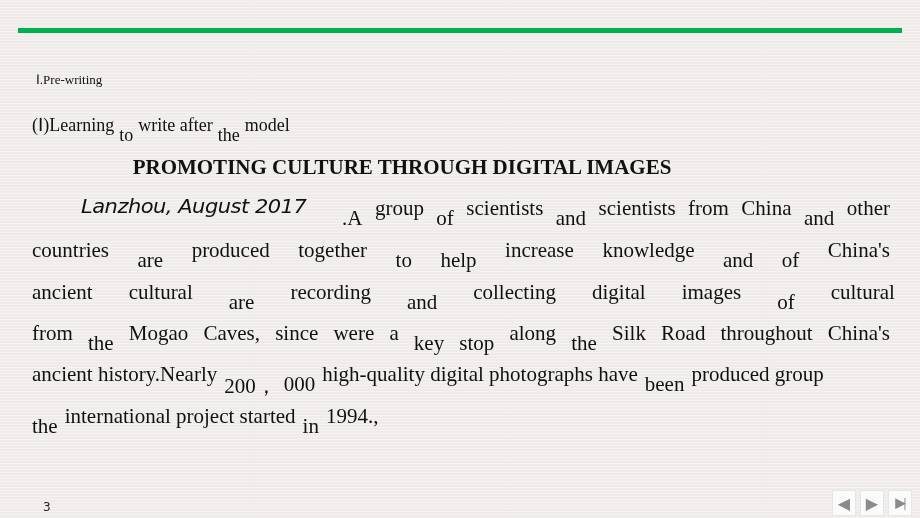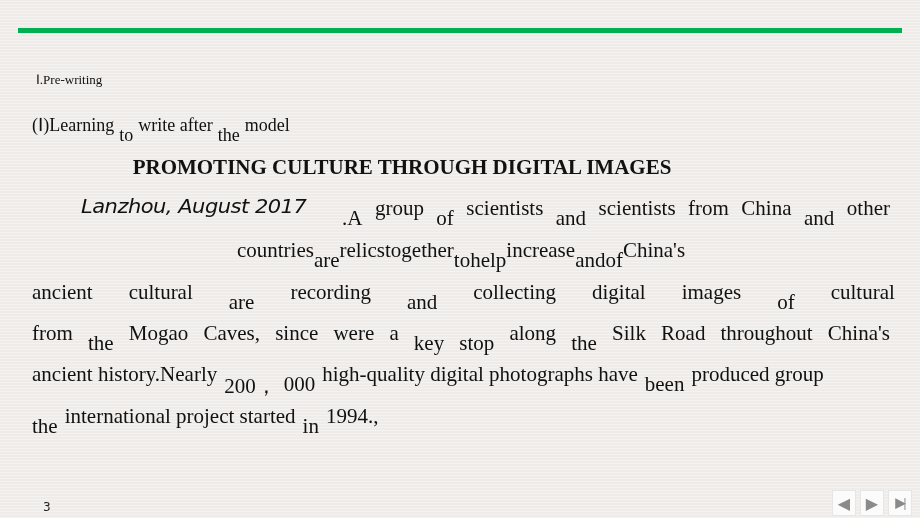--- a/index.html
+++ b/index.html
@@ -70,28 +70,29 @@
       <span class="w">group</span>
       <span class="w lo">of</span>
       <span class="w">scientists</span>
       <span class="w lo">and</span>
       <span class="w">scientists</span>
       <span class="w">from</span>
       <span class="w">China</span>
       <span class="w lo">and</span>
       <span class="w">other</span>
     </div>
-    <div class="line" style="top: 238px; left: 32px; width: 858px; justify-content: center;">
+    <div class="line" style="top: 238px; left: 32px; width: 858px;">
       <span class="w">countries</span>
       <span class="w lo">are</span>
-      <span class="w">relics</span>
+      <span class="w">produced</span>
       <span class="w">together</span>
       <span class="w lo">to</span>
       <span class="w lo">help</span>
       <span class="w">increase</span>
+      <span class="w">knowledge</span>
       <span class="w lo">and</span>
       <span class="w lo">of</span>
       <span class="w">China's</span>
     </div>
     <div class="line" style="top: 280px; left: 32px; width: 858px; gap: 36px;">
       <span class="w">ancient</span>
       <span class="w">cultural</span>
       <span class="w lo">are</span>
       <span class="w">recording</span>
       <span class="w lo">and</span>

